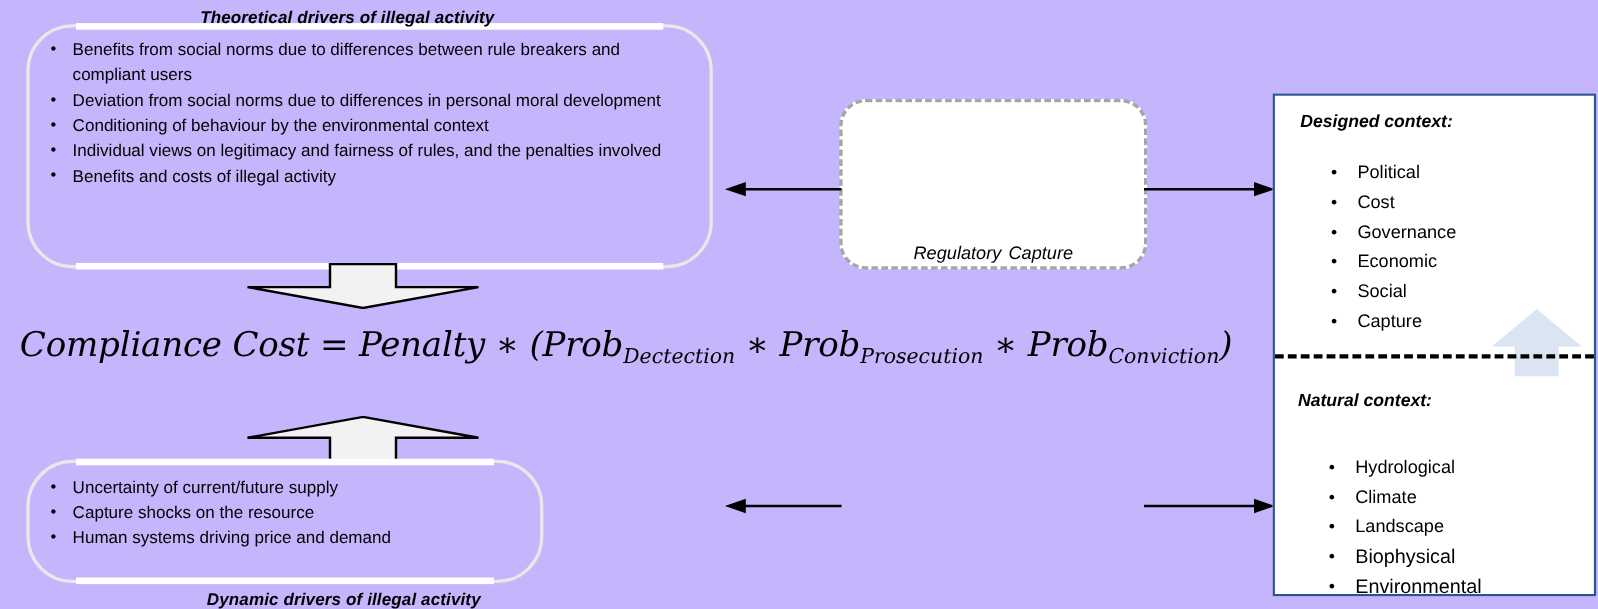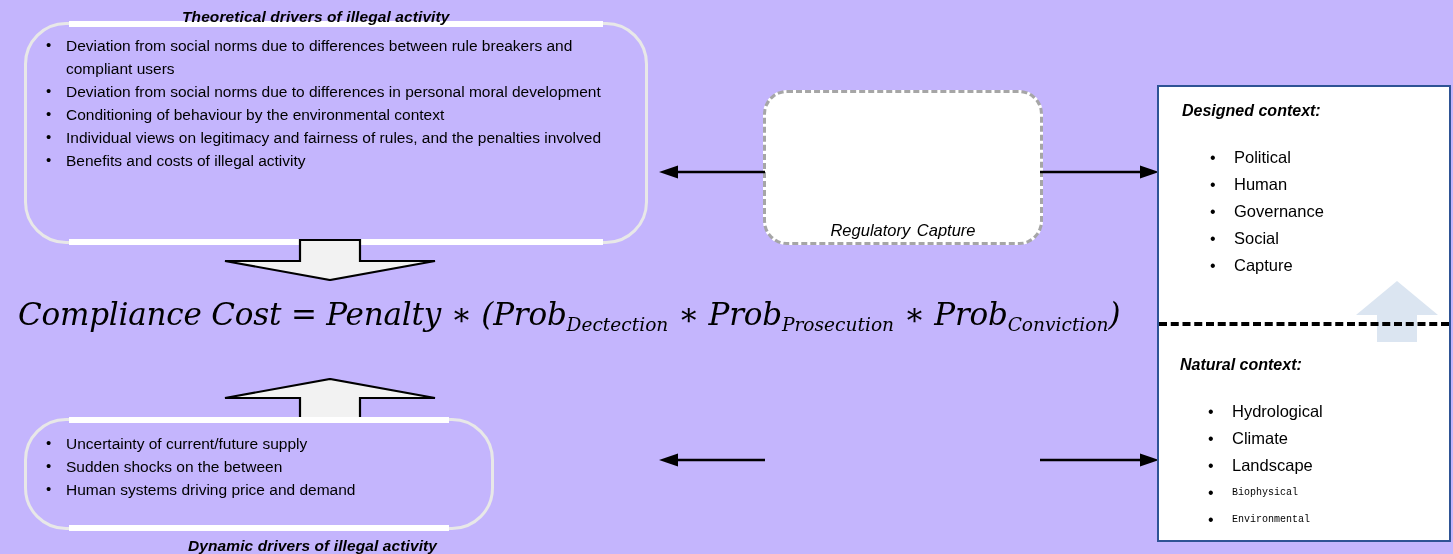--- a/index.html
+++ b/index.html
@@ -142,22 +142,22 @@
     line-height: 27px;
   }
   ul.ctx-list li::before {
     content: "\2022";
     position: absolute;
     left: 28px;
     top: 0px;
     font-size: 16px;
   }
   ul.ctx-list li.serif {
-    font-family: Liberation Mono, monospace;
-    font-size: 10px;
+    font-family: Liberation Sans, sans-serif;
+    font-size: 18px;
   }
   ul.ctx-list li.serif::before {
     font-family: "Liberation Sans", sans-serif;
   }
 
   
   .divider {
     position: absolute;
     height: 0;
     border-top: 4px dashed #000000;
@@ -173,21 +173,21 @@
 <div id="canvas">
 
   <div class="bracket" style="left:24px; top:22px; width:624px; height:222px;">
     <div class="mask-top"></div>
     <div class="mask-bottom"></div>
   </div>
 
   <div class="panel-title" style="left:182px; top:8px;">Theoretical drivers of illegal activity</div>
 
   <ul class="bullets" style="left:20px; top:34px; width:600px;">
-    <li>Deviation from social norms due to differences between rule breakers and compliant users</li>
+    <li>Benefits from social norms due to differences between rule breakers and compliant users</li>
     <li>Deviation from social norms due to differences in personal moral development</li>
     <li>Conditioning of behaviour by the environmental context</li>
     <li>Individual views on legitimacy and fairness of rules, and the penalties involved</li>
     <li>Benefits and costs of illegal activity</li>
   </ul>
 
   <div class="blockarrow" style="left:224px; top:239px;">
     <svg width="212" height="42" viewBox="0 0 212 42">
       <polygon points="76,1 136,1 136,22 211,22 106,41 1,22 76,22" fill="#f2f2f2" stroke="#000000" stroke-width="2.2" stroke-linejoin="miter"></polygon>
     </svg>
@@ -203,21 +203,21 @@
     </svg>
   </div>
 
   <div class="bracket" style="left:24px; top:418px; width:470px; height:112px;">
     <div class="mask-top"></div>
     <div class="mask-bottom"></div>
   </div>
 
   <ul class="bullets" style="left:20px; top:432px; width:450px;">
     <li>Uncertainty of current/future supply</li>
-    <li>Sudden shocks on the between</li>
+    <li>Capture shocks on the resource</li>
     <li>Human systems driving price and demand</li>
   </ul>
 
   <div class="panel-title" style="left:188px; top:521px;margin-top:16px;">Dynamic drivers of illegal activity</div>
 
   <div class="dashbox" style="left:763px; top:90px; width:280px; height:155px;align-items:flex-end;">
     <div class="dash-label">Regulatory  Capture</div>
   </div>
 
   <div class="connector" style="left:658px; top:164px;">
@@ -248,37 +248,38 @@
       <polygon points="119,8 100,1.5 100,14.5" fill="#000"></polygon>
     </svg>
   </div>
 
   <div class="contextbox" style="left:1157px; top:85px; width:294px; height:457px;"></div>
 
   <div class="ctx-title" style="left:1182px; top:102px;">Designed context:</div>
 
   <ul class="ctx-list" style="left:1182px; top:144px; width:250px;">
     <li>Political</li>
-    <li>Human</li>
+    <li>Cost</li>
     <li>Governance</li>
+    <li>Economic</li>
     <li>Social</li>
     <li>Capture</li>
   </ul>
 
   <div class="bluearrow" style="left:1355px; top:281px;">
     <svg width="84" height="62" viewBox="0 0 84 62">
       <polygon points="42,0 83,34 62,34 62,61 22,61 22,34 1,34" fill="#dbe5f1"></polygon>
     </svg>
   </div>
 
   <div class="divider" style="left:1159px; top:322px; width:290px;"></div>
 
   <div class="ctx-title" style="left:1180px; top:356px;">Natural context:</div>
 
-  <ul class="ctx-list" style="left:1180px; top:398px; width:250px;">
+  <ul class="ctx-list" style="left:1180px; top:412px; width:250px;">
     <li>Hydrological</li>
     <li>Climate</li>
     <li>Landscape</li>
     <li class="serif">Biophysical</li>
     <li class="serif">Environmental</li>
   </ul>
 
 </div>
 
 </body></html>

